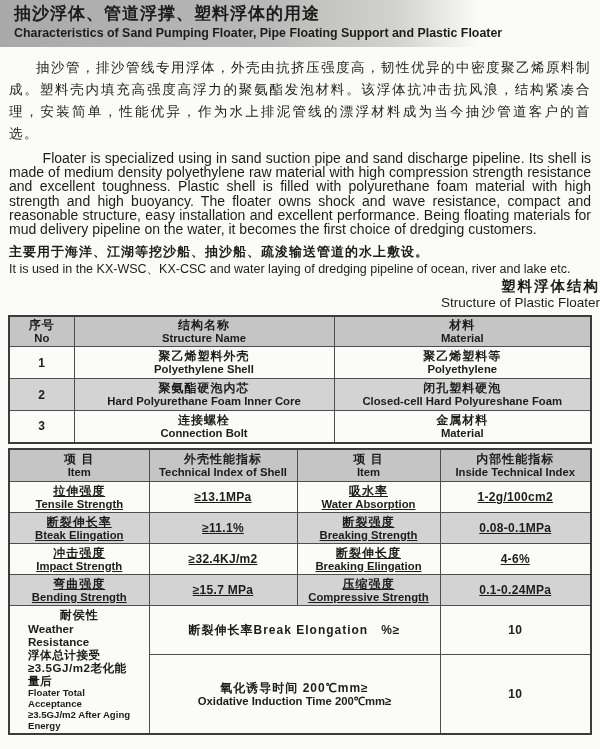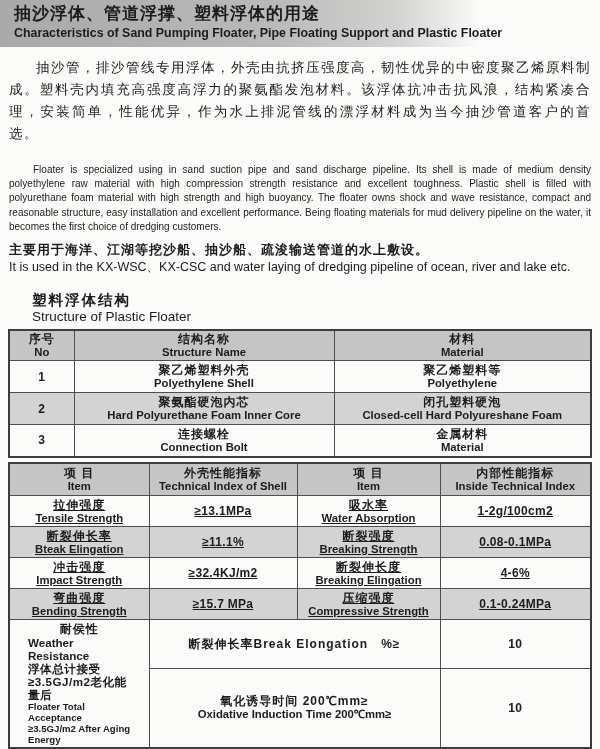--- a/index.html
+++ b/index.html
@@ -14,28 +14,28 @@
     background:linear-gradient(90deg,#a9a9a9 0%, #b9b9b9 45%, #d2d2d0 66%, rgba(251,251,249,0) 80%);
   }
   .title-zh{ font-size:17px; font-weight:bold; letter-spacing:1px; line-height:22px;}
   .title-en{ font-size:12.4px; font-weight:bold; line-height:17px; white-space:nowrap;}
   
   .para-zh{
     margin:10px 9px 0 9px; font-size:13.5px; line-height:22px;
     text-align:justify; text-indent:2em; letter-spacing:1.5px; font-weight:500;
   }
   .para-en{
-    margin:18px 9px 0 9px; font-size:10px; line-height:14.2px;
+    margin:6px 9px 0 9px; font-size:14px; line-height:14.2px;
     text-align:justify; text-indent:2.4em;
   }
   .usage{ margin:7px 9px 0 9px; }
   .usage-zh{ font-size:13px; font-weight:bold; letter-spacing:1px; line-height:18px;}
   .usage-en{ font-size:12.5px; line-height:17px;}
   
-  .sec-head{ margin-top:16px; text-align:left;padding-left:32px; }
+  .sec-head{ margin-top:0; text-align:right;padding-left:32px; }
   .sec-head .zh{ font-size:14.5px; font-weight:bold; letter-spacing:2px; line-height:17px;}
   .sec-head .en{ font-size:13.5px; line-height:16px;}
   
   table{ border-collapse:collapse; margin:4px auto 0 auto; table-layout:fixed;
          border:2px solid #3c3c3c; }
   td,th{ border:1px solid #4e4e4e; text-align:center; vertical-align:middle;
          padding:1px 2px; }
   .zh-cell{ font-size:12px; font-weight:bold; letter-spacing:1px; line-height:14px;}
   .en-cell{ font-size:11.3px; font-weight:bold; line-height:13px;}
   .val-cell{ font-size:12px; font-weight:bold; letter-spacing:.3px;}

